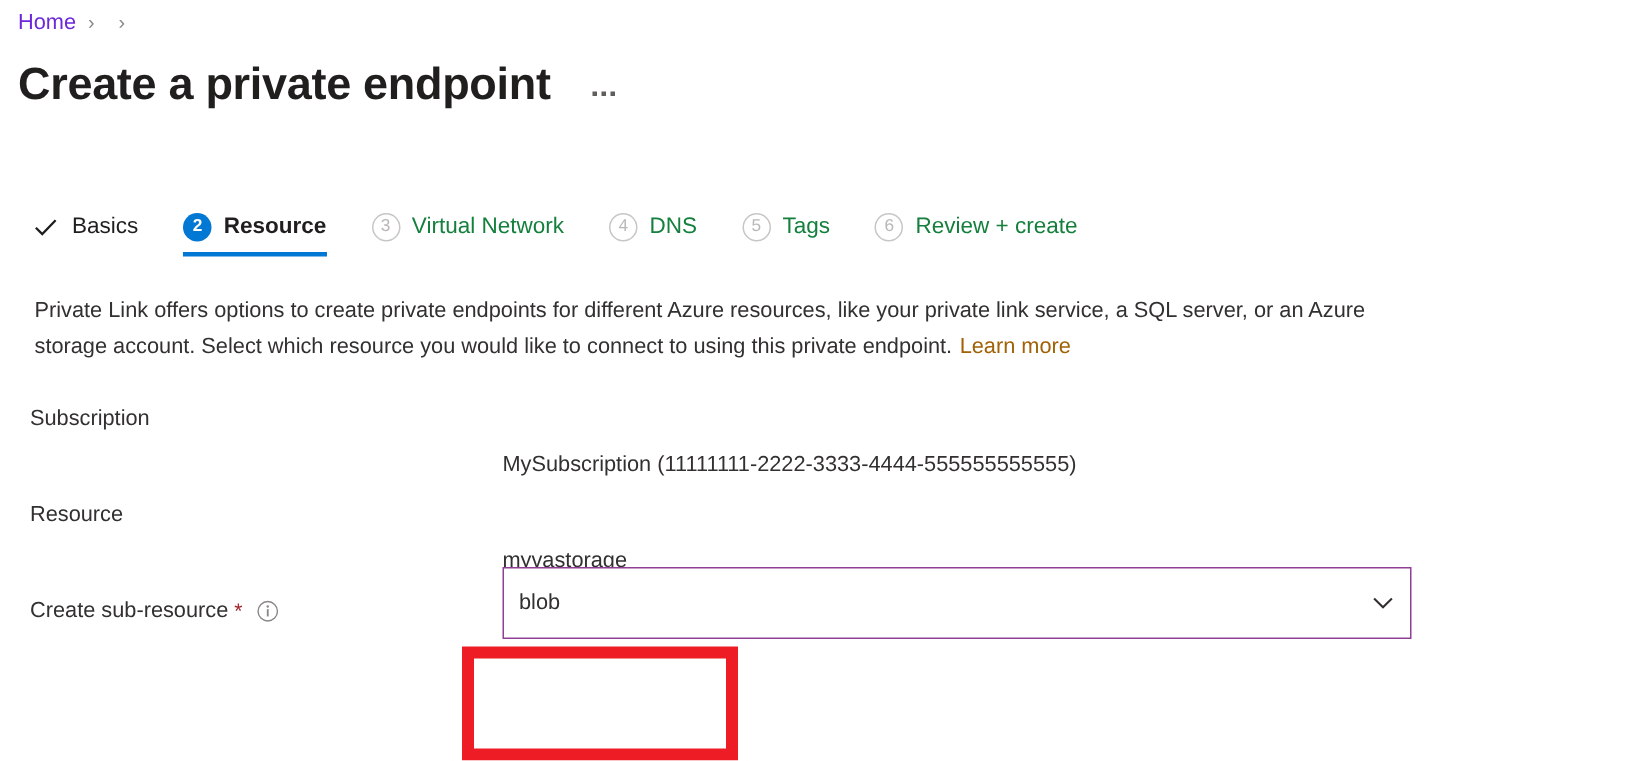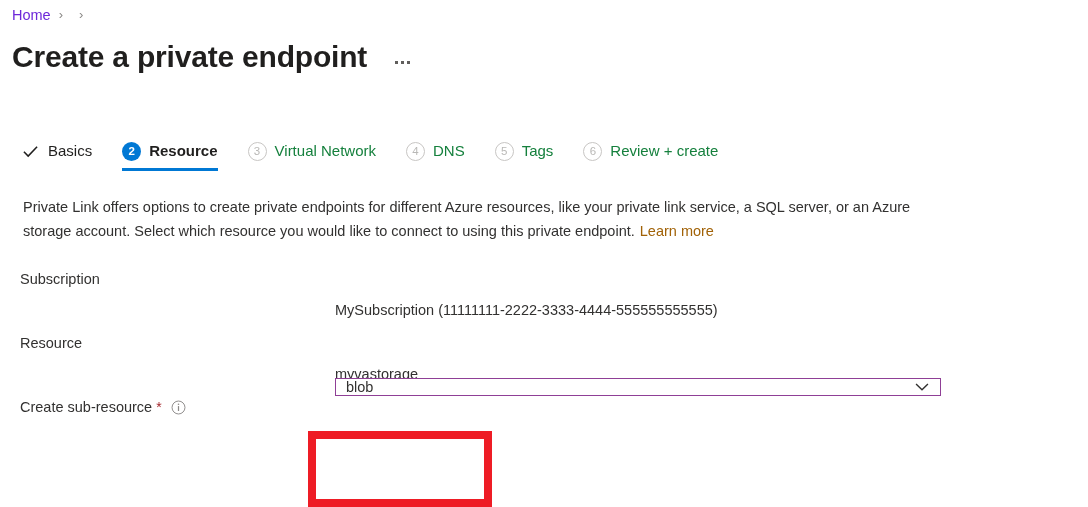--- a/index.html
+++ b/index.html
@@ -193,21 +193,21 @@
     white-space: nowrap;
     margin-top: 31px;
   }
 
   
   .dropdown {
     position: absolute;
     left: 335px;
     top: -16px;
     width: 606px;
-    height: 18px;
+    height: 48px;
     border: 1px solid #8f3f96;
     background: #ffffff;
     box-sizing: border-box;
     display: flex;
     align-items: center;
     cursor: pointer;
   }
   .dropdown-text {
     padding-left: 10px;
     font-size: 14.5px;

